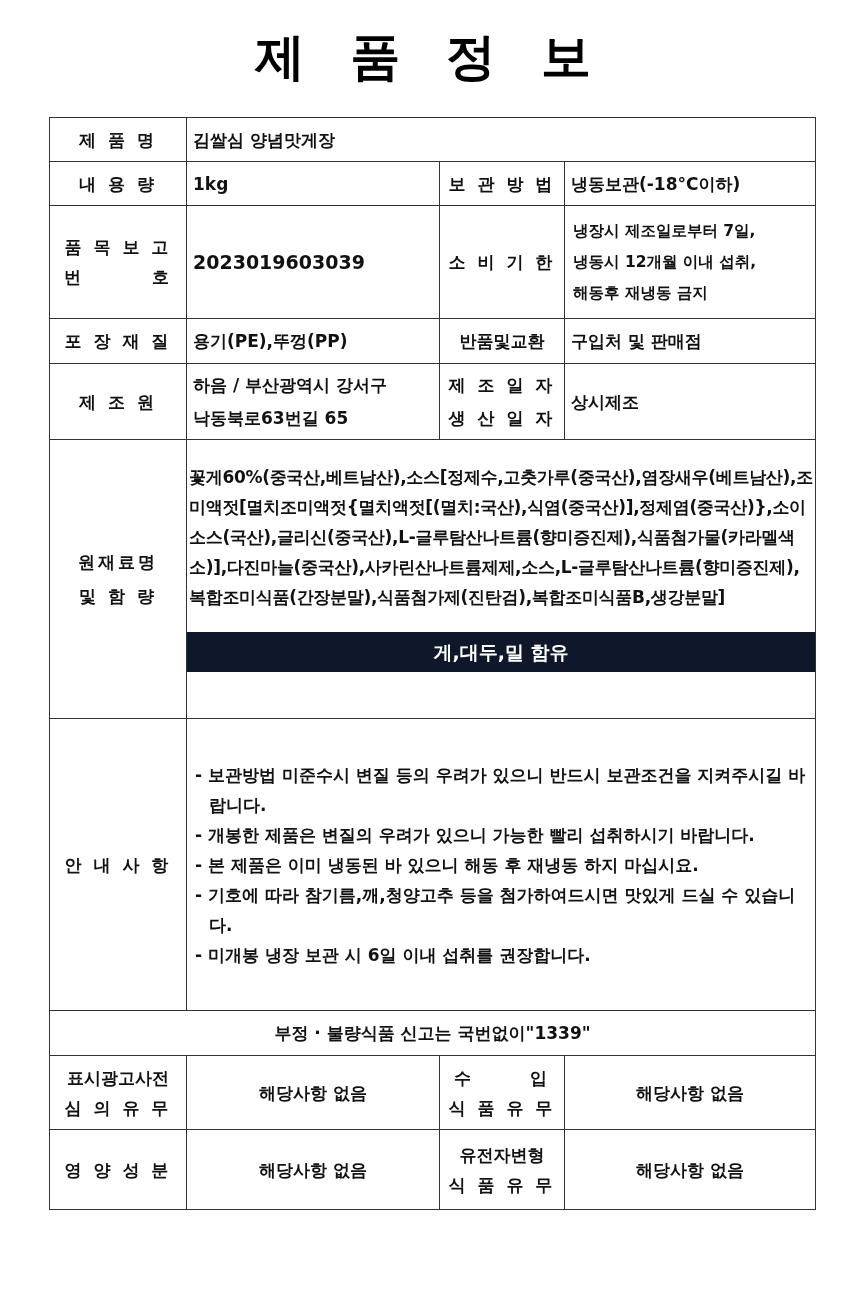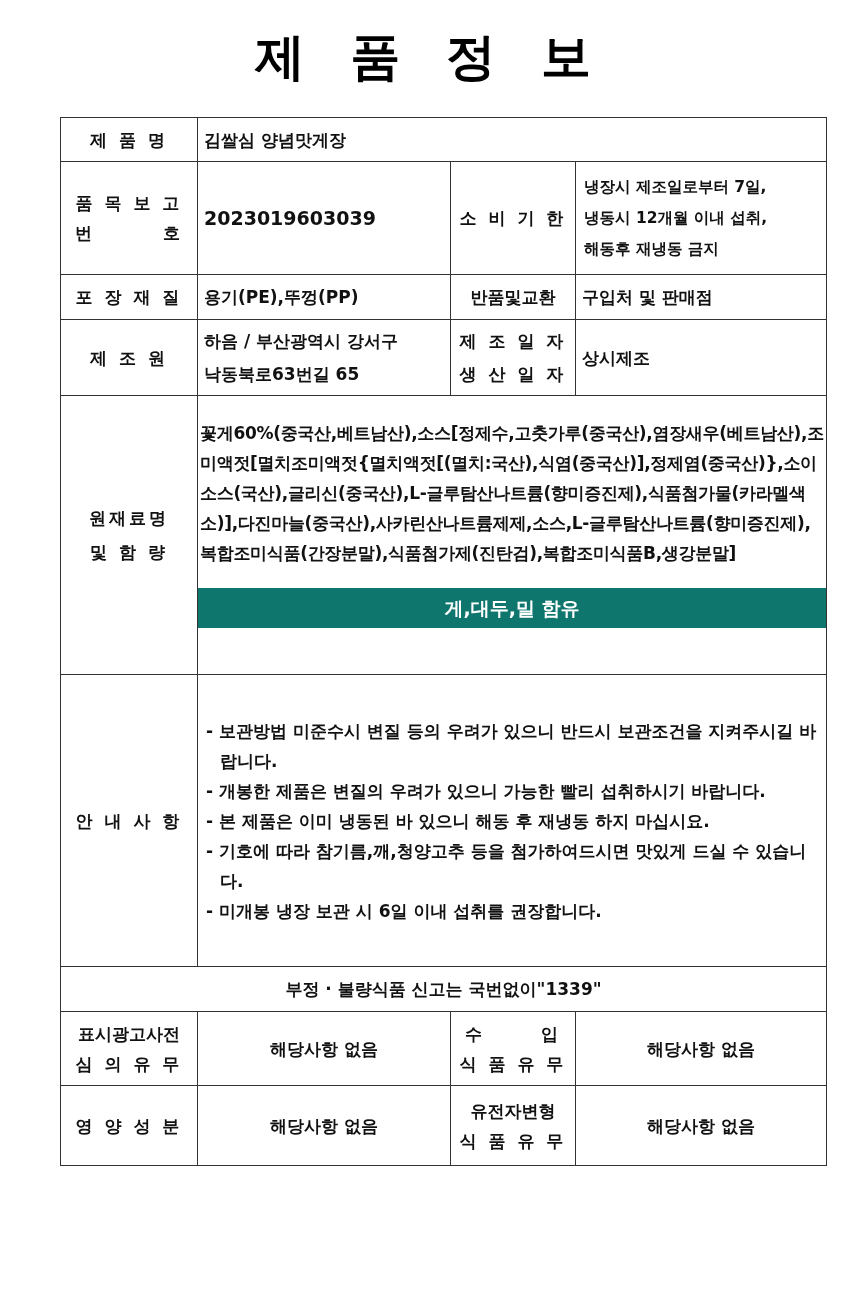--- a/index.html
+++ b/index.html
@@ -1,26 +1,26 @@
 <!DOCTYPE html>
 <html><head>
 <meta charset="utf-8">
 <style>
   html, body { margin:0; padding:0; background:#ffffff; }
   body { width:860px; height:1297px; position:relative; font-family:"DejaVu Sans", "Liberation Sans", sans-serif; color:#111; overflow:hidden; }
   .title { position:absolute; top:22px; left:0; width:860px; text-align:center; font-size:50px; font-weight:900; letter-spacing:14px; line-height:70px; color:#000; }
-  table.info { position:absolute; top:117px; left:60px; width:766px; border-collapse:collapse; table-layout:fixed; }
+  table.info { position:absolute; top:117px; left:49px; width:766px; border-collapse:collapse; table-layout:fixed; }
   table.info td { border:1.5px solid #333; padding:0 6px; vertical-align:middle; font-size:17px; line-height:30px; }
   td.lbl { font-weight:bold; text-align:center; font-size:18px; letter-spacing:3px; white-space:nowrap; }
   td.val { font-weight:600; }
   td.center { text-align:center; }
   .spread { display:flex; justify-content:space-between; padding:0 8px; }
   .ingr { font-size:16px; line-height:30px; padding:14px 0 0 0 !important; vertical-align:top !important; }
   .ingr-text { padding:8px 2px 20px 2px; font-weight:600; letter-spacing:-0.3px; }
-  .allergen { background:#0f766e; color:#fff; font-weight:bold; text-align:center; height:40px; line-height:40px; font-size:19px; }
+  .allergen { background:#0f172a; color:#fff; font-weight:bold; text-align:center; height:40px; line-height:40px; font-size:19px; }
   .notice { padding:4px 6px 4px 8px !important; font-size:17.5px; font-weight:600; line-height:35px; }
   .notice .item { padding-left:14px; text-indent:-14px; }
   .report { text-align:center; font-weight:bold; font-size:17px; }
   .small-lbl { line-height:38px; }
 </style>
 </head>
 <body>
 
 <div class="title">제 품 정 보</div>
 
@@ -28,20 +28,26 @@
   <colgroup>
     <col style="width:137px">
       <col style="width:253px">
       <col style="width:125px">
       <col style="width:251px">
   </colgroup>
   <tbody>
       <tr style="height:44px">
     <td class="lbl">제 품 명</td>
     <td class="val" colspan="3">김쌀심 양념맛게장</td>
+  </tr>
+  <tr style="height:44px">
+    <td class="lbl">내 용 량</td>
+    <td class="val">1kg</td>
+    <td class="lbl">보 관 방 법</td>
+    <td class="val">냉동보관(-18°C이하)</td>
   </tr>
   <tr style="height:113px">
     <td class="lbl">
       <div>품 목 보 고</div>
       <div class="spread">
             <span>번</span>
             <span>호</span>
           </div>
     </td>
     <td class="val" style="font-size:19px">2023019603039</td>

